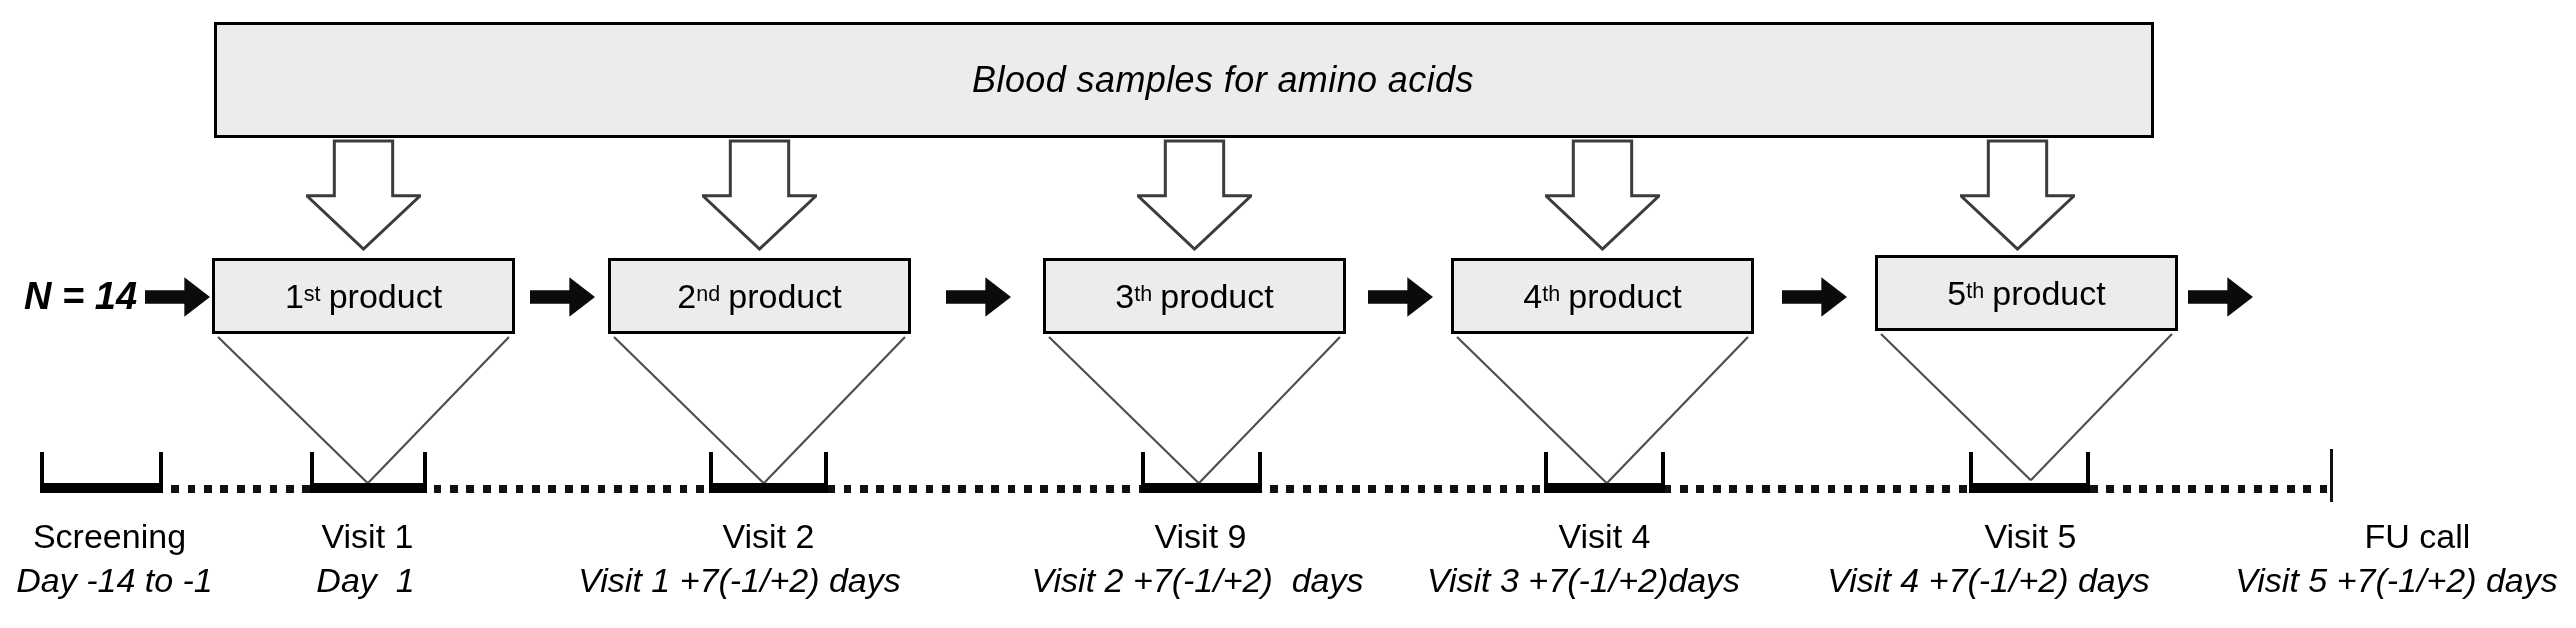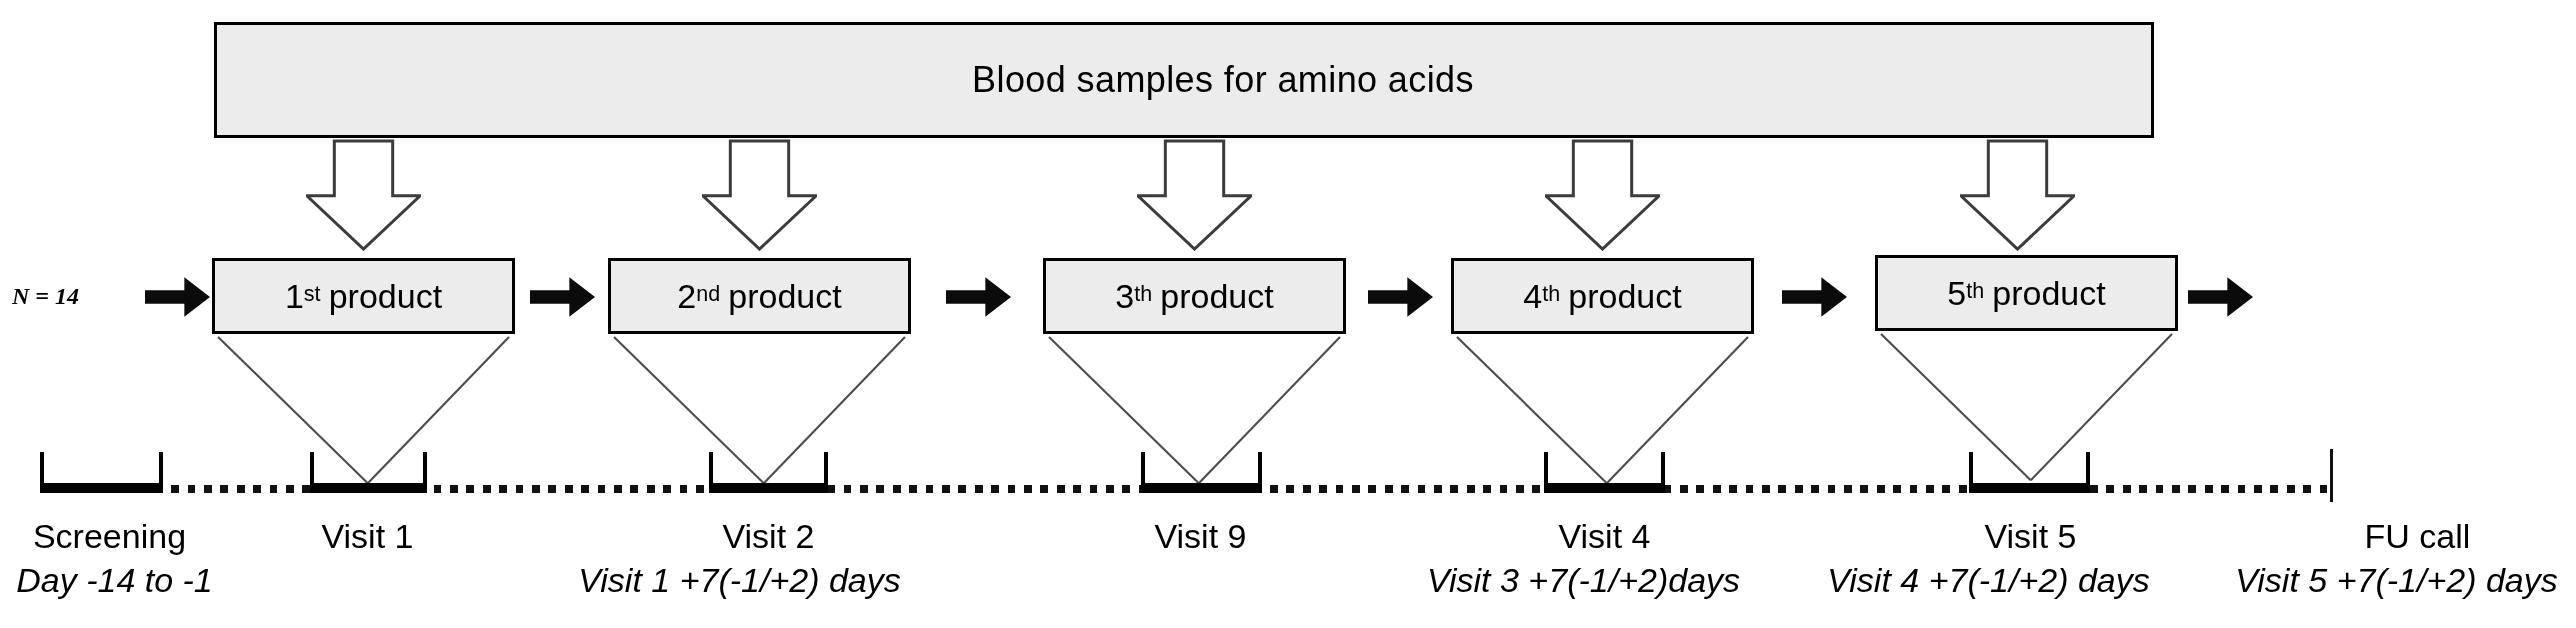--- a/index.html
+++ b/index.html
@@ -6,37 +6,37 @@
   #stage{
     position:relative;width:2576px;height:629px;background:#ffffff;
     font-family:"Liberation Sans",sans-serif;color:#000;overflow:hidden;
   }
   
   .title-box{
     position:absolute;left:214px;top:21.5px;width:1940px;height:116px;
     background:#ececec;border:3.4px solid #000;box-sizing:border-box;
     display:flex;align-items:center;justify-content:center;
   }
-  .title-box span{font-size:36px;letter-spacing:0.4px;transform:translateX(39px);}
+  .title-box span{font-style:italic;font-size:36px;letter-spacing:0.4px;transform:translateX(39px);}
   
   .down-arrow{position:absolute;top:139px;width:115px;height:112px;}
   
   .pbox{
     position:absolute;top:258px;width:303px;height:76px;
     background:#ececec;border:3px solid #000;box-sizing:border-box;
     display:flex;align-items:center;justify-content:center;
     font-size:34px;white-space:pre;
   }
   .pbox sup{font-size:21.5px;position:relative;top:-1.7px;line-height:0;}
   .pbox .pword{margin-left:0.24em;text-align:center;}
   
   .n-label{
-    position:absolute;left:12px;top:276px;width:129px;height:41px;
-    font-size:24px;font-weight:bold;font-style:italic;
-    display:flex;align-items:center;white-space:pre;font-family:Liberation Serif, serif;
+    position:absolute;left:24px;top:276px;width:129px;height:41px;
+    font-size:38px;font-weight:bold;font-style:italic;
+    display:flex;align-items:center;white-space:pre;
   }
   
   .r-arrow{position:absolute;top:277px;width:65px;height:40px;}
   
   .funnel{position:absolute;top:335px;width:303px;height:152px;}
   
   .dotted-line{
     position:absolute;left:40px;top:485px;width:2293px;height:7.8px;
     background:repeating-linear-gradient(90deg,#111 0 7.8px,transparent 7.8px 16.4px);
   }
@@ -161,25 +161,27 @@
       <div class="tick left"></div>
       <div class="tick right"></div>
     </div>
 
   <div class="end-tick"></div>
 
   <div class="tl-name" style="left:-149px">Screening</div>
   <div class="tl-detail" style="left:-144px">Day -14 to -1</div>
 
   <div class="tl-name" style="left:109px">Visit 1</div>
+  <div class="tl-detail" style="left:107px">Day  1</div>
 
   <div class="tl-name" style="left:510px">Visit 2</div>
   <div class="tl-detail" style="left:481px">Visit 1 +7(-1/+2) days</div>
 
   <div class="tl-name" style="left:942px">Visit 9</div>
+  <div class="tl-detail" style="left:939px">Visit 2 +7(-1/+2)  days</div>
 
   <div class="tl-name" style="left:1346px">Visit 4</div>
   <div class="tl-detail" style="left:1325px">Visit 3 +7(-1/+2)days</div>
 
   <div class="tl-name" style="left:1772px">Visit 5</div>
   <div class="tl-detail" style="left:1730px">Visit 4 +7(-1/+2) days</div>
 
   <div class="tl-name" style="left:2159px">FU call</div>
   <div class="tl-detail" style="left:2138px">Visit 5 +7(-1/+2) days</div>
 

